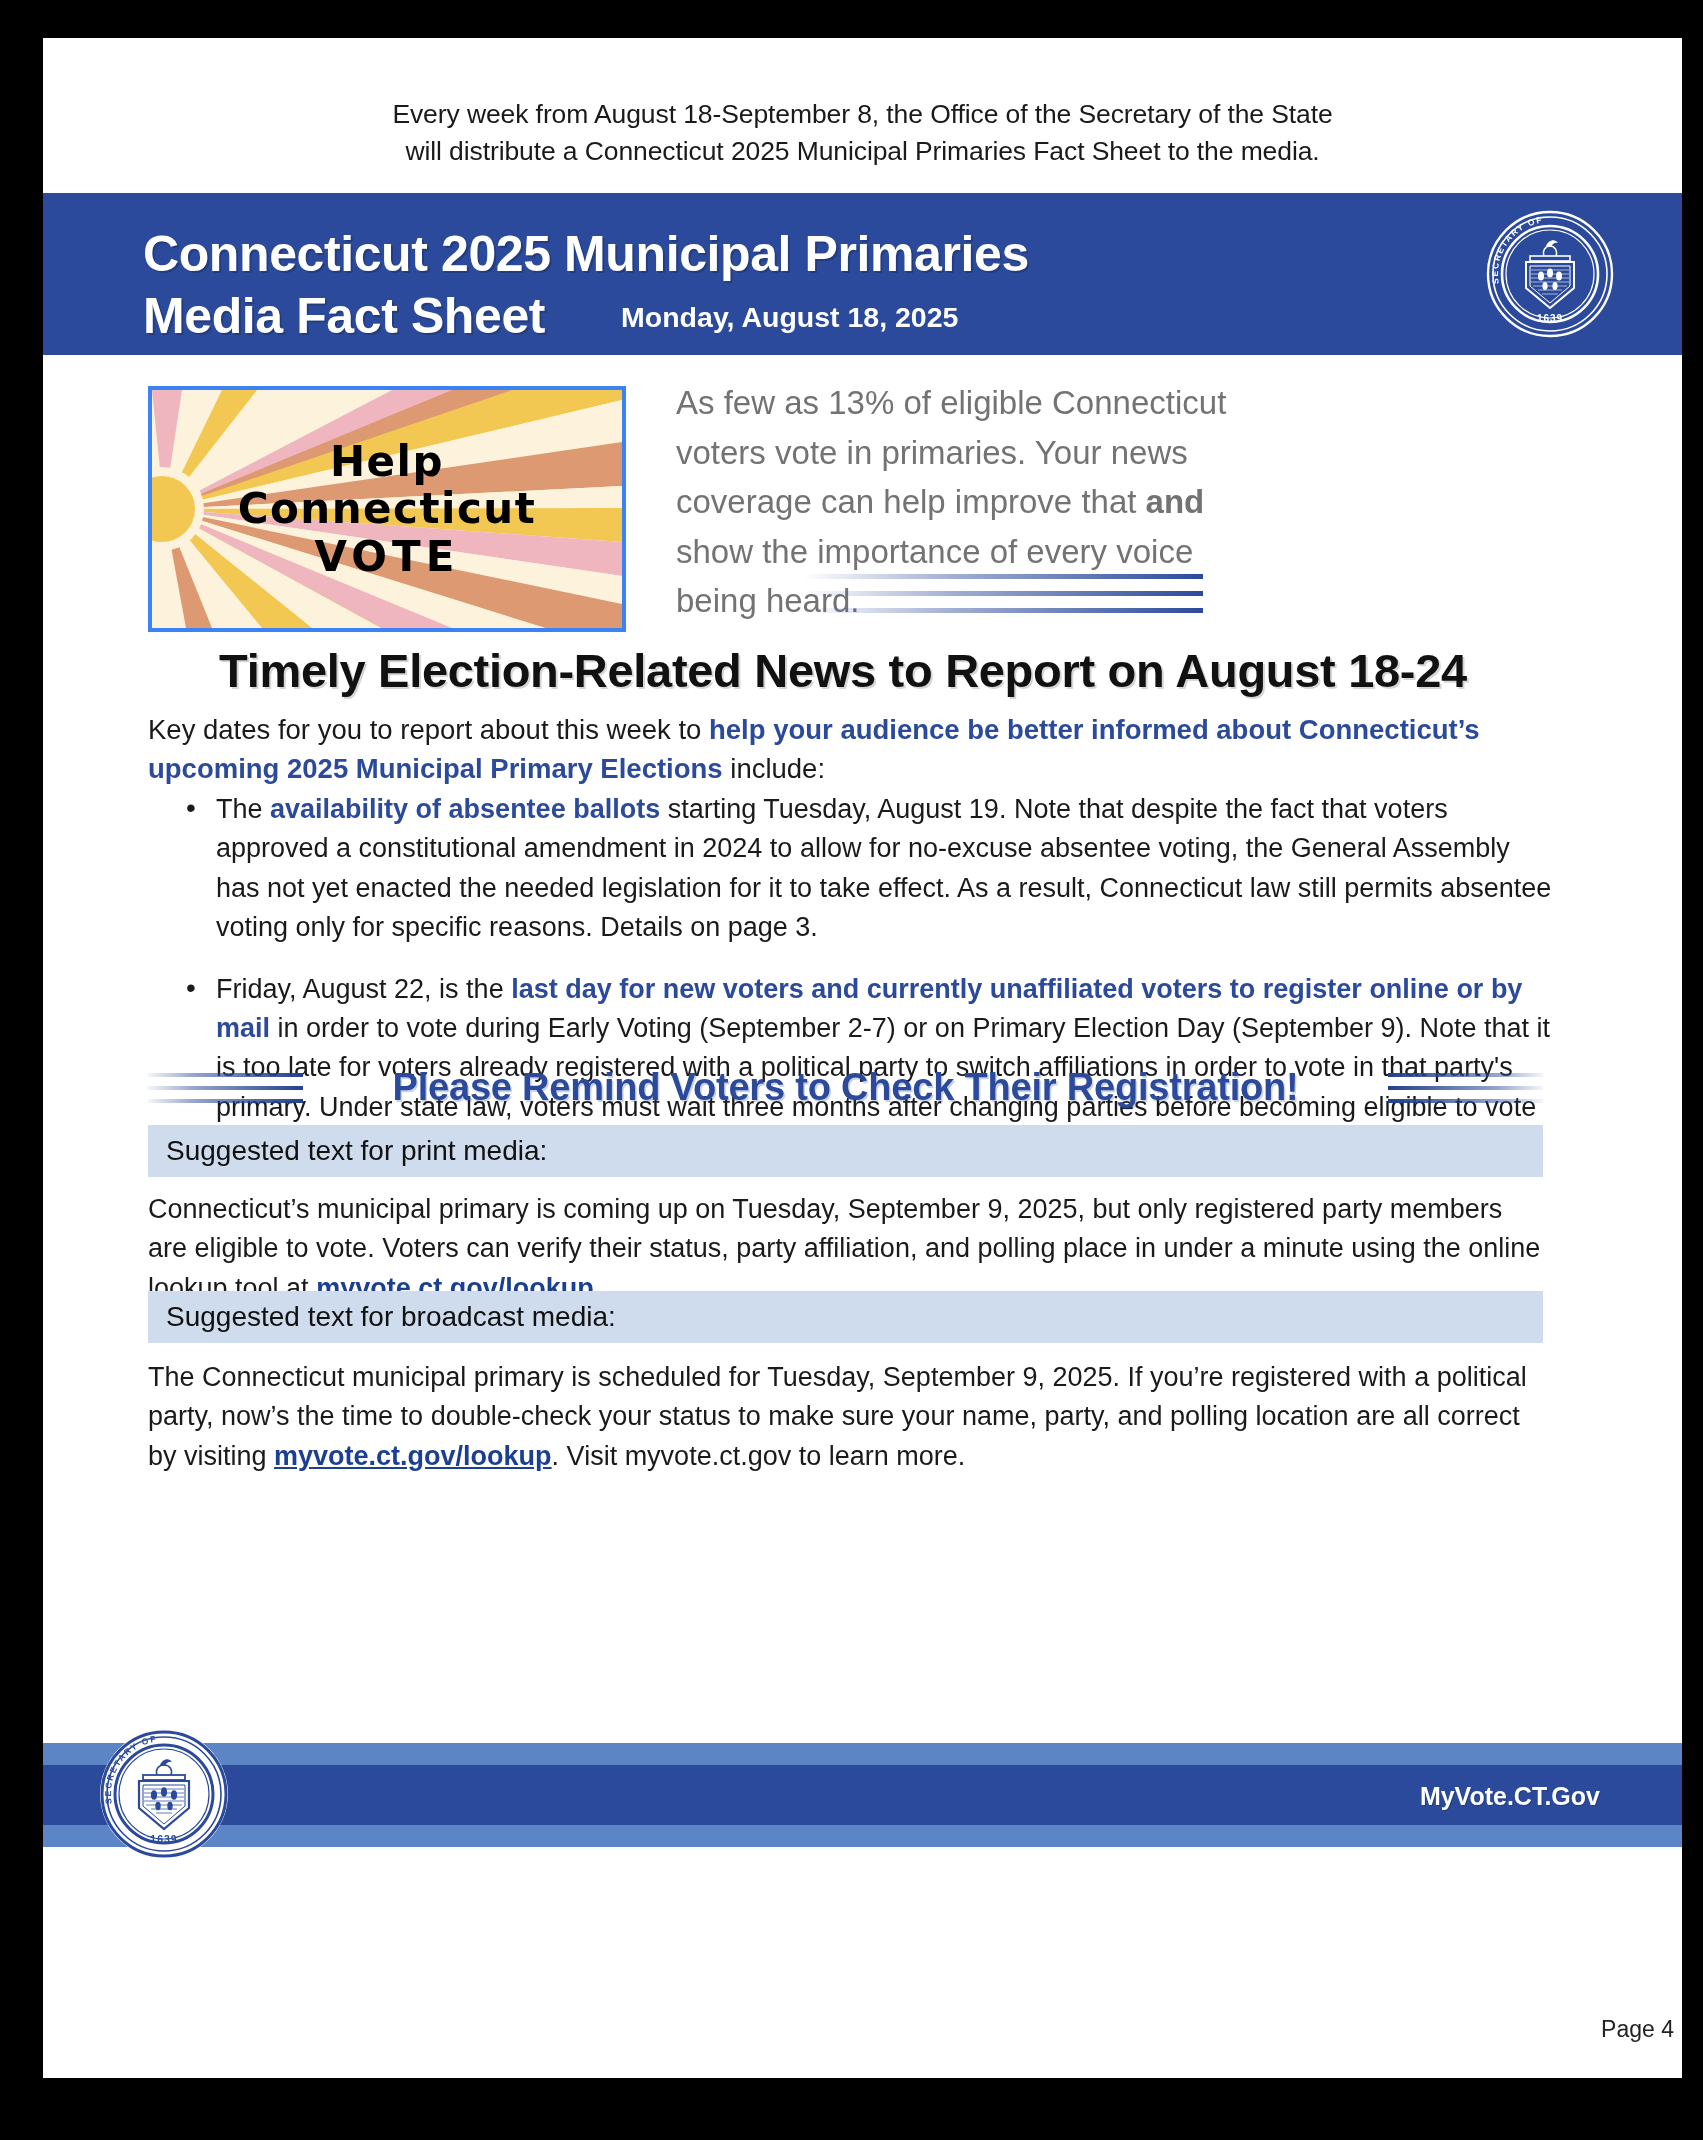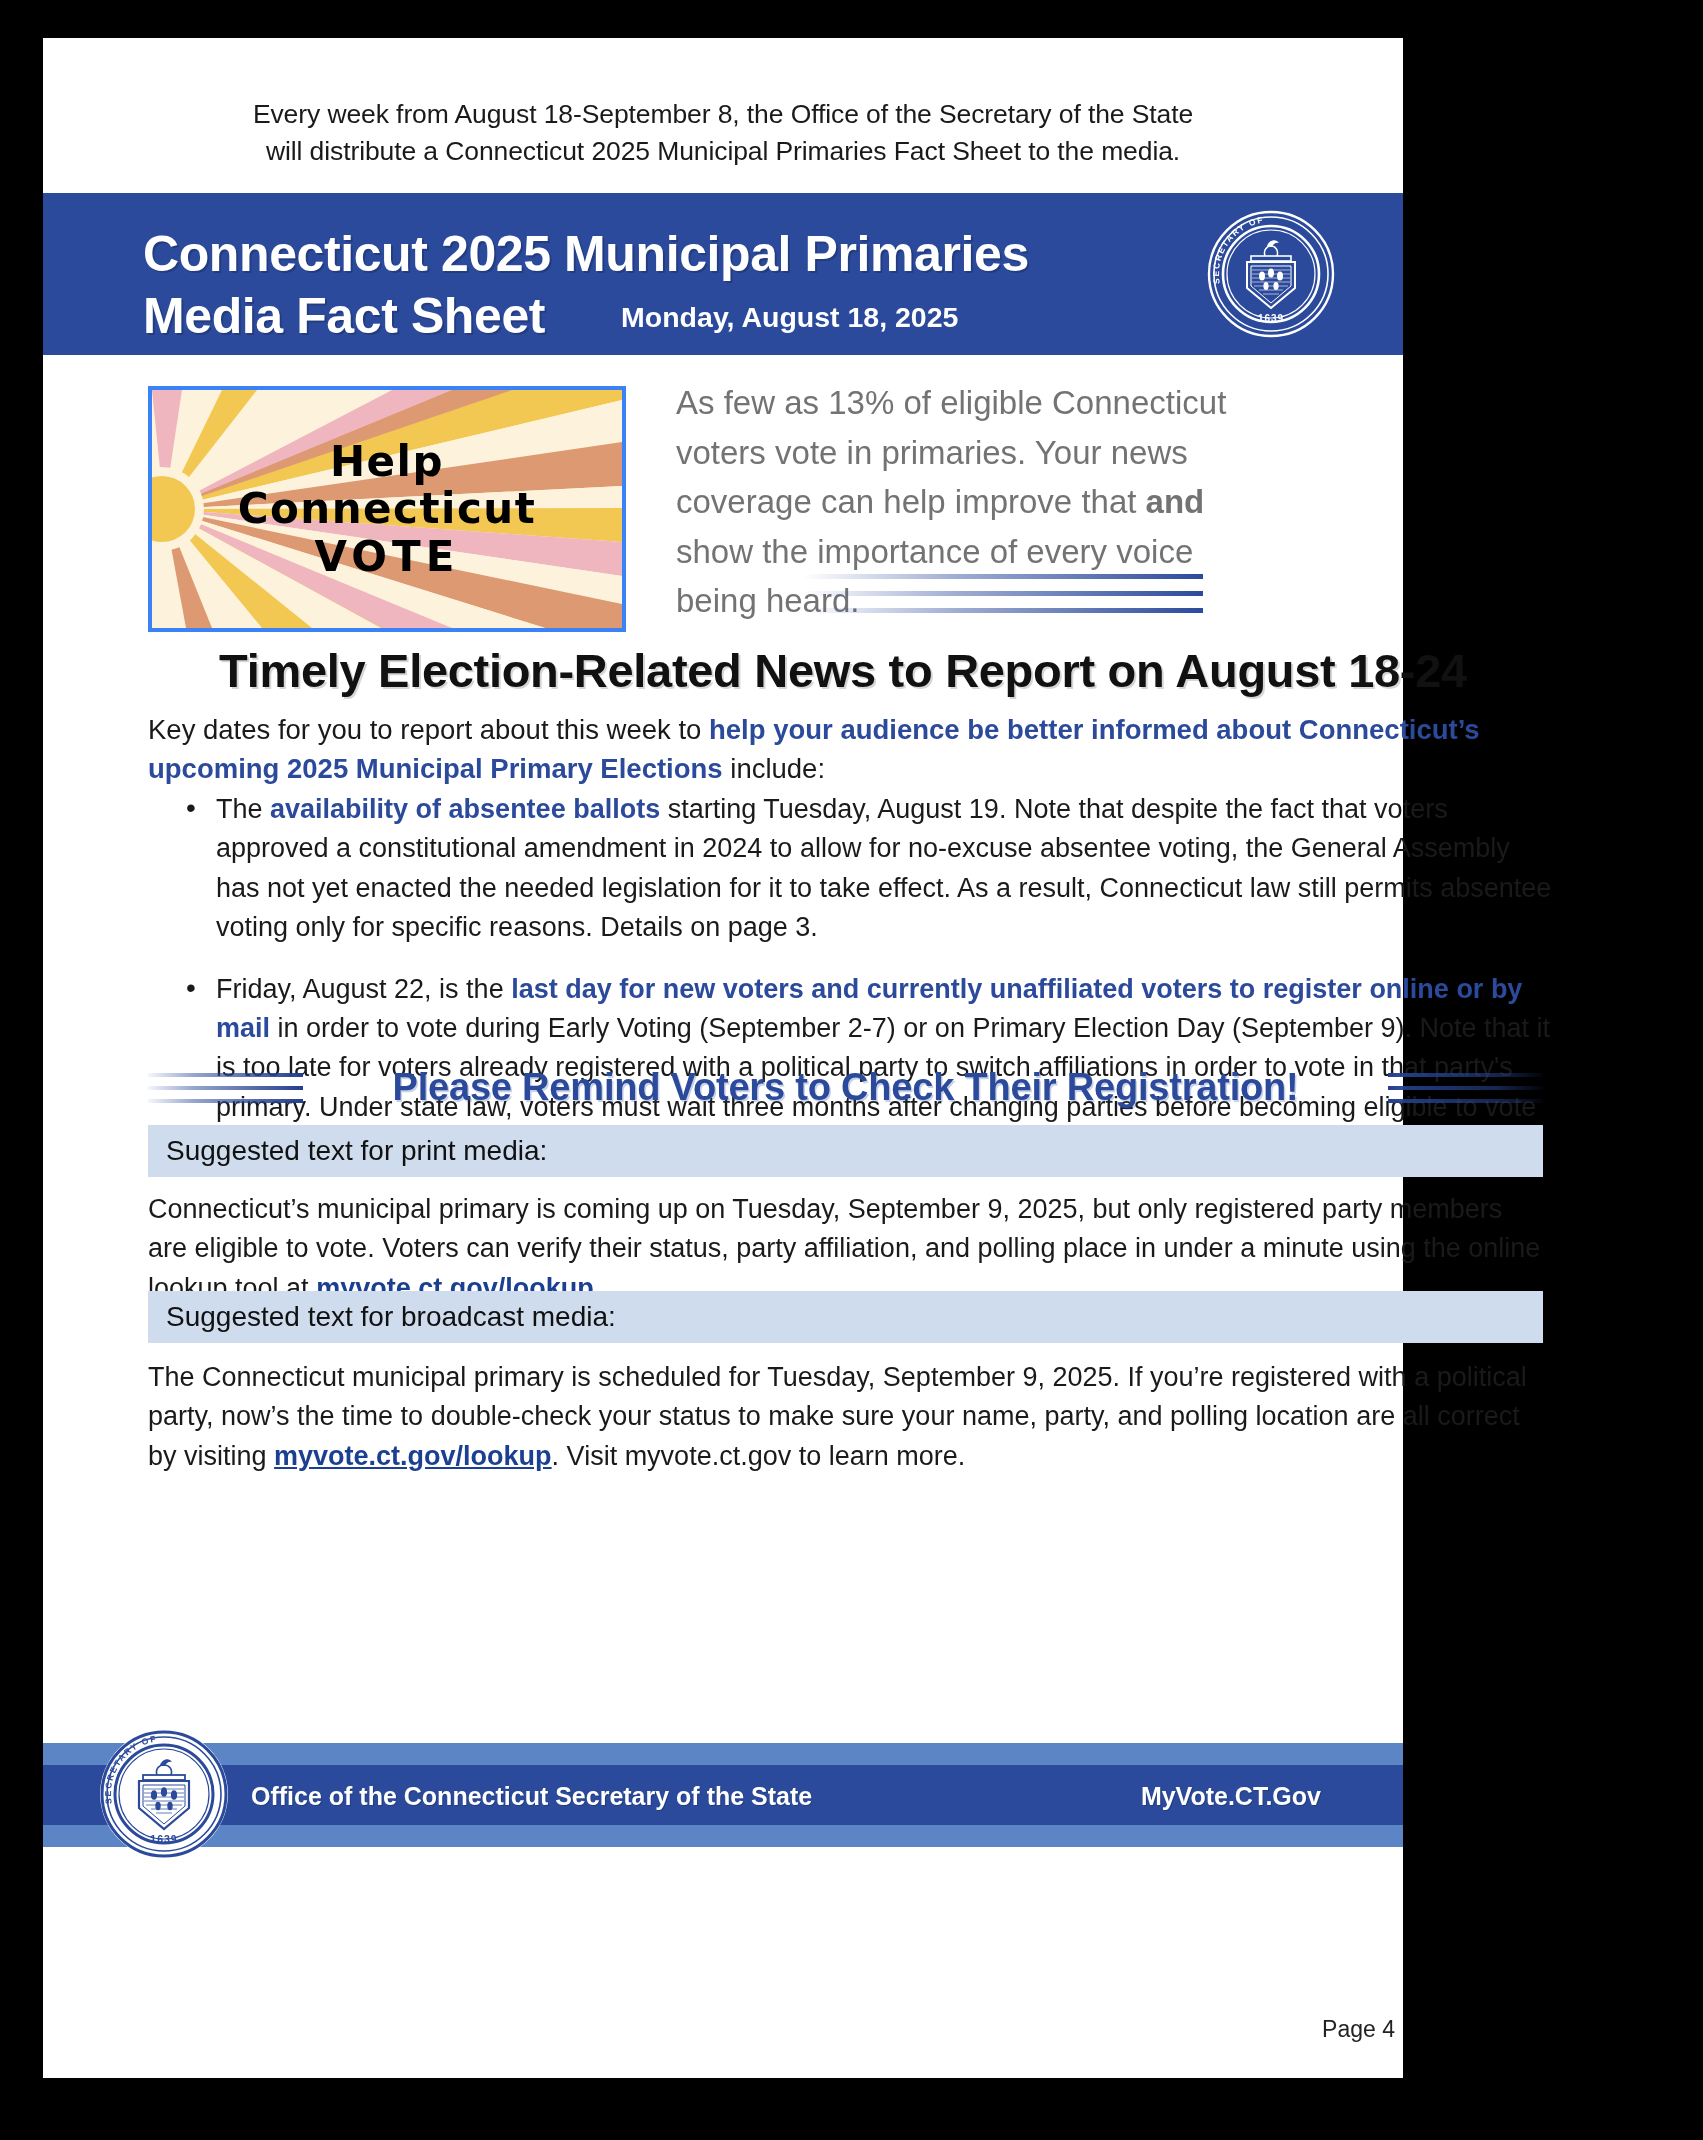--- a/index.html
+++ b/index.html
@@ -10,21 +10,21 @@
     width: 1703px; height: 2140px;
     position: relative;
     overflow: hidden;
     font-family: "Liberation Sans", sans-serif;
   }
 
   
   #page {
     position: absolute;
     left: 43px; top: 38px;
-    width: 1360px; height: 2040px;
+    width: 1639px; height: 2040px;
     background: #ffffff;
     box-shadow: 6px 6px 14px rgba(0,0,0,0.55);
   }
 
   
   #top-right-black {
     position: absolute; right: 0; top: 0;
     width: 952px; height: 6px; background: #000;
   }
   #bottom-left-black {
@@ -442,17 +442,16 @@
           <ellipse cx="60" cy="78" rx="2.7" ry="4.2"></ellipse>
         <ellipse cx="72" cy="78" rx="2.7" ry="4.2"></ellipse>
       </g>
       <rect x="45" y="47" width="42" height="5" fill="none" stroke="#2b4a9b" stroke-width="1.8"></rect>
       <path d="M59,47 c-2,-6 2,-10 7,-10 c5,0 9,4 7,10" fill="none" stroke="#2b4a9b" stroke-width="1.6"></path>
       <path d="M62,37 c2,-6 9,-8 12,-3 c-3,-1 -6,1 -7,4 z" fill="#2b4a9b"></path>
       <text x="66" y="115" text-anchor="middle" fill="#2b4a9b" font-family="'Liberation Sans',sans-serif" font-size="10.5" font-weight="bold" letter-spacing="1">1639</text>
     </svg>
   </div>
 
-  <div class="footer-org">Office of the Connecticut Secretary of the State</div>
   <div class="footer-url">MyVote.CT.Gov</div>
   <div class="page-num">Page 4</div>
 
 </div>
 
 </body></html>

